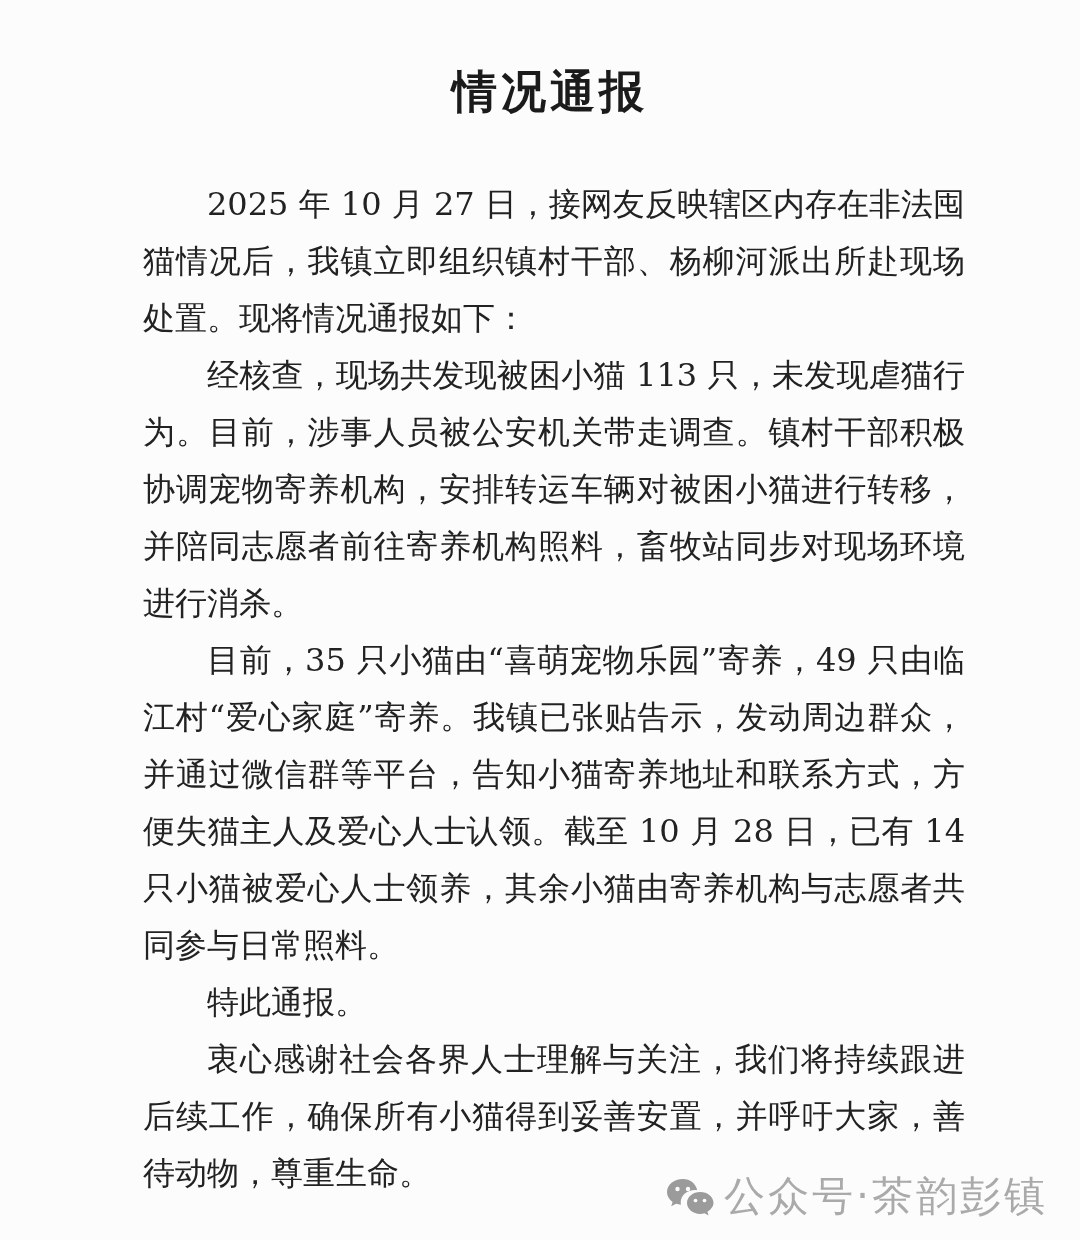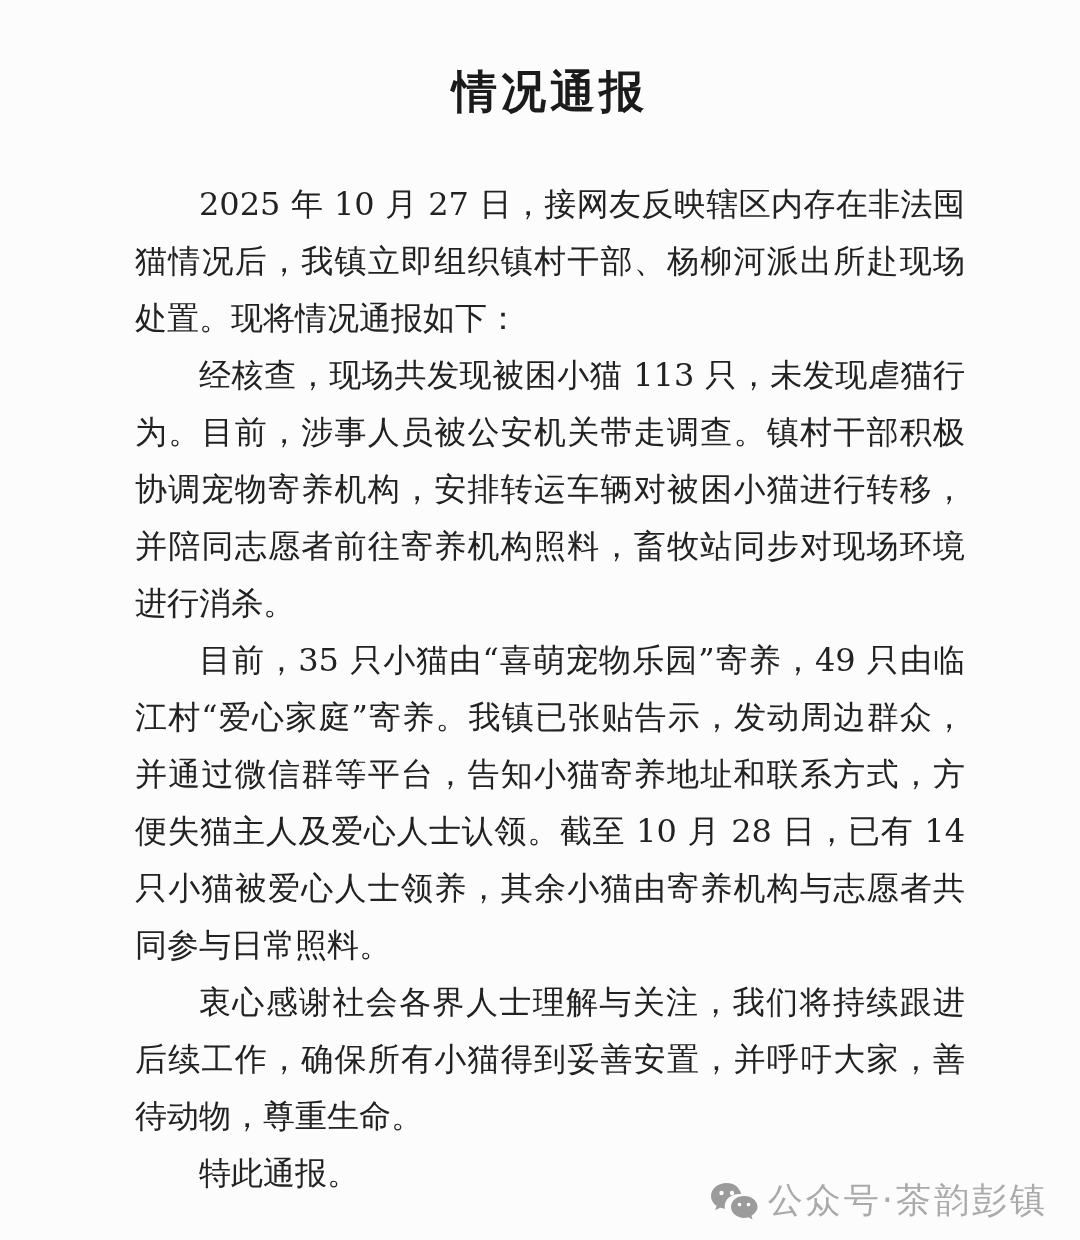--- a/index.html
+++ b/index.html
@@ -27,40 +27,40 @@
     padding-top: 46px;
     text-align: center;
     font-size: 45px;
     font-weight: bold;
     letter-spacing: 4px;
     color: #1b1b1b;
   }
   .doc-body {
     position: absolute;
     top: 176px;
-    left: 0;
+    left: 8px;
     right: 0;
     font-size: 32px;
     line-height: 57px;
     text-align: justify;
     color: #222;
   }
   .para {
     margin: 0;
     text-indent: 2em;
   }
   .watermark {
     position: absolute;
     right: 32px;
     bottom: 16px;
     display: flex;
     align-items: center;
     gap: 10px;
     color: #aaaaaa;
-    font-size: 35px;
+    font-size: 41px;
     letter-spacing: 3px;
     font-family: "DejaVu Sans", "Liberation Sans", sans-serif;
     user-select: none;
   }
   .wx-icon {
     display: inline-block;
     width: 48px;
     height: 38px;
     line-height: 0;
   }
@@ -70,22 +70,22 @@
 <body>
 
 <div class="page">
 
   <h1 class="doc-title">情况通报</h1>
 
   <div class="doc-body">
     <p class="para">2025 年 10 月 27 日，接网友反映辖区内存在非法囤猫情况后，我镇立即组织镇村干部、杨柳河派出所赴现场处置。现将情况通报如下：</p>
     <p class="para">经核查，现场共发现被困小猫 113 只，未发现虐猫行为。目前，涉事人员被公安机关带走调查。镇村干部积极协调宠物寄养机构，安排转运车辆对被困小猫进行转移，并陪同志愿者前往寄养机构照料，畜牧站同步对现场环境进行消杀。</p>
     <p class="para">目前，35 只小猫由“喜萌宠物乐园”寄养，49 只由临江村“爱心家庭”寄养。我镇已张贴告示，发动周边群众，并通过微信群等平台，告知小猫寄养地址和联系方式，方便失猫主人及爱心人士认领。截至 10 月 28 日，已有 14 只小猫被爱心人士领养，其余小猫由寄养机构与志愿者共同参与日常照料。</p>
+    <p class="para">特此通报。</p>
     <p class="para">衷心感谢社会各界人士理解与关注，我们将持续跟进后续工作，确保所有小猫得到妥善安置，并呼吁大家，善待动物，尊重生命。</p>
-    <p class="para">特此通报。</p>
 
   </div>
 
 </div>
 
 <div class="watermark">
   <span class="wx-icon">
     <svg viewBox="0 0 96 76" xmlns="http://www.w3.org/2000/svg" aria-hidden="true">
 
       <path fill="#9b9b9b" d="M34 2C15.8 2 2 13.6 2 28.2c0 8.1 4.3 15 11.2 19.7l-2.8 8.6 9.8-5.1c3 1 6.3 1.7 9.8 1.9-0.4-1.6-0.6-3.2-0.6-4.9 0-13.4 12.9-24.2 28.8-24.2 1.4 0 2.8 0.1 4.2 0.3C59.7 11.1 48.1 2 34 2z"></path>

